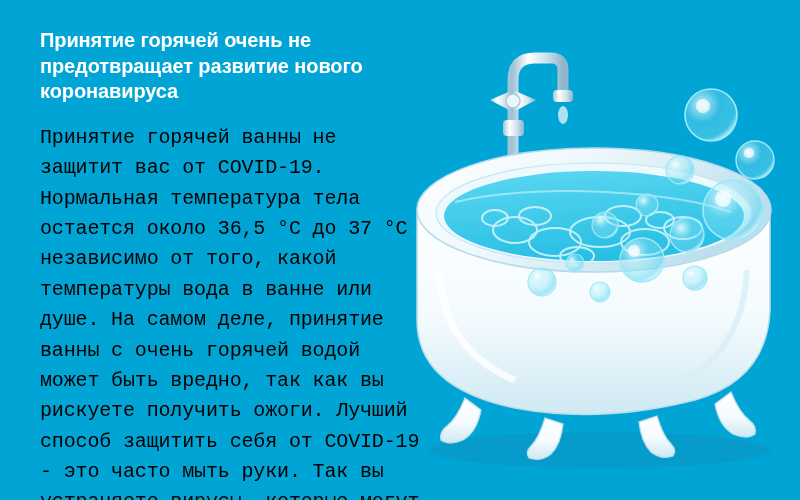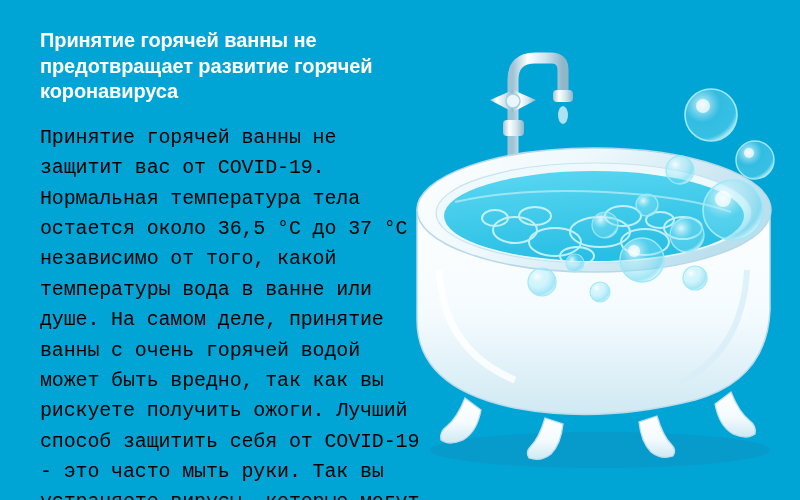--- a/index.html
+++ b/index.html
@@ -56,21 +56,21 @@
     width: 400px;
     height: 470px;
   }
 </style>
 </head>
 <body>
 
 <div id="poster">
 
   <div class="text-col">
-    <h1 class="headline">Принятие горячей ванны не предотвращает развитие горячей коронавируса</h1>
+    <h1 class="headline">Принятие горячей очень не предотвращает развитие нового коронавируса</h1>
     <p class="body-text">Принятие горячей ванны не защитит вас от COVID-19. Нормальная температура тела остается около 36,5 °C до 37 °C независимо от того, какой температуры вода в ванне или душе. На самом деле, принятие ванны с очень горячей водой может быть вредно, так как вы рискуете получить ожоги. Лучший способ защитить себя от COVID-19 - это часто мыть руки. Так вы устраняете вирусы, которые могут находиться на ваших руках, и защищаете себя от инфекции, которая может возникнуть при прикосновении к глазам, рту и носу.</p>
   </div>
 
   <div class="tub-wrap">
     <svg class="tub-svg" viewBox="0 0 400 470" xmlns="http://www.w3.org/2000/svg">
       <defs>
         <linearGradient id="tubBody" x1="0" y1="0" x2="0" y2="1">
           <stop offset="0%" stop-color="#ffffff"></stop>
           <stop offset="55%" stop-color="#f4fbfe"></stop>
           <stop offset="100%" stop-color="#cfe9f3"></stop>

